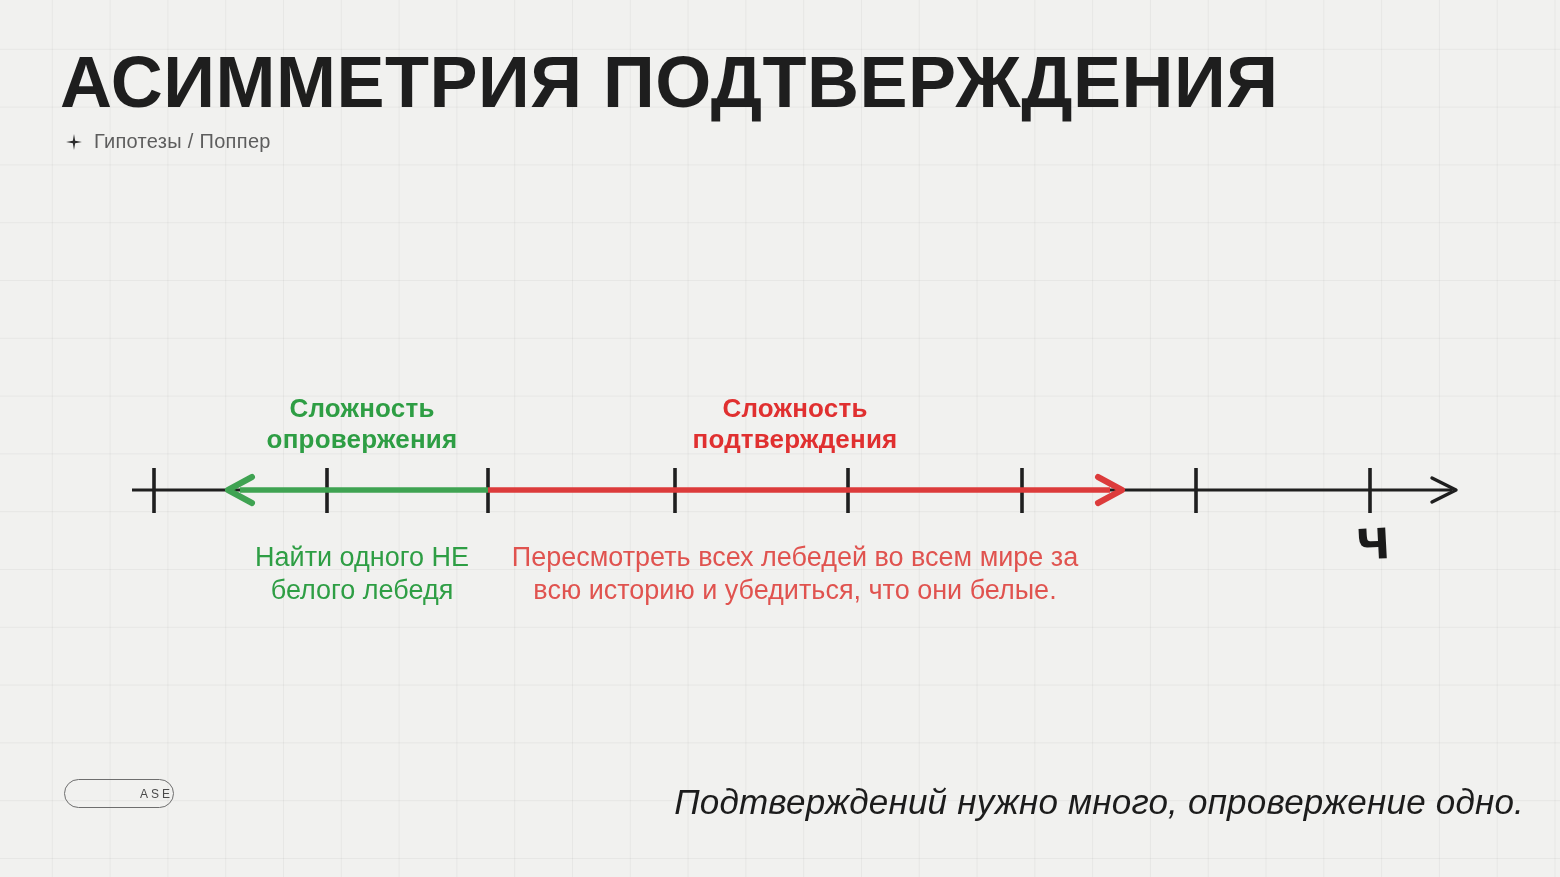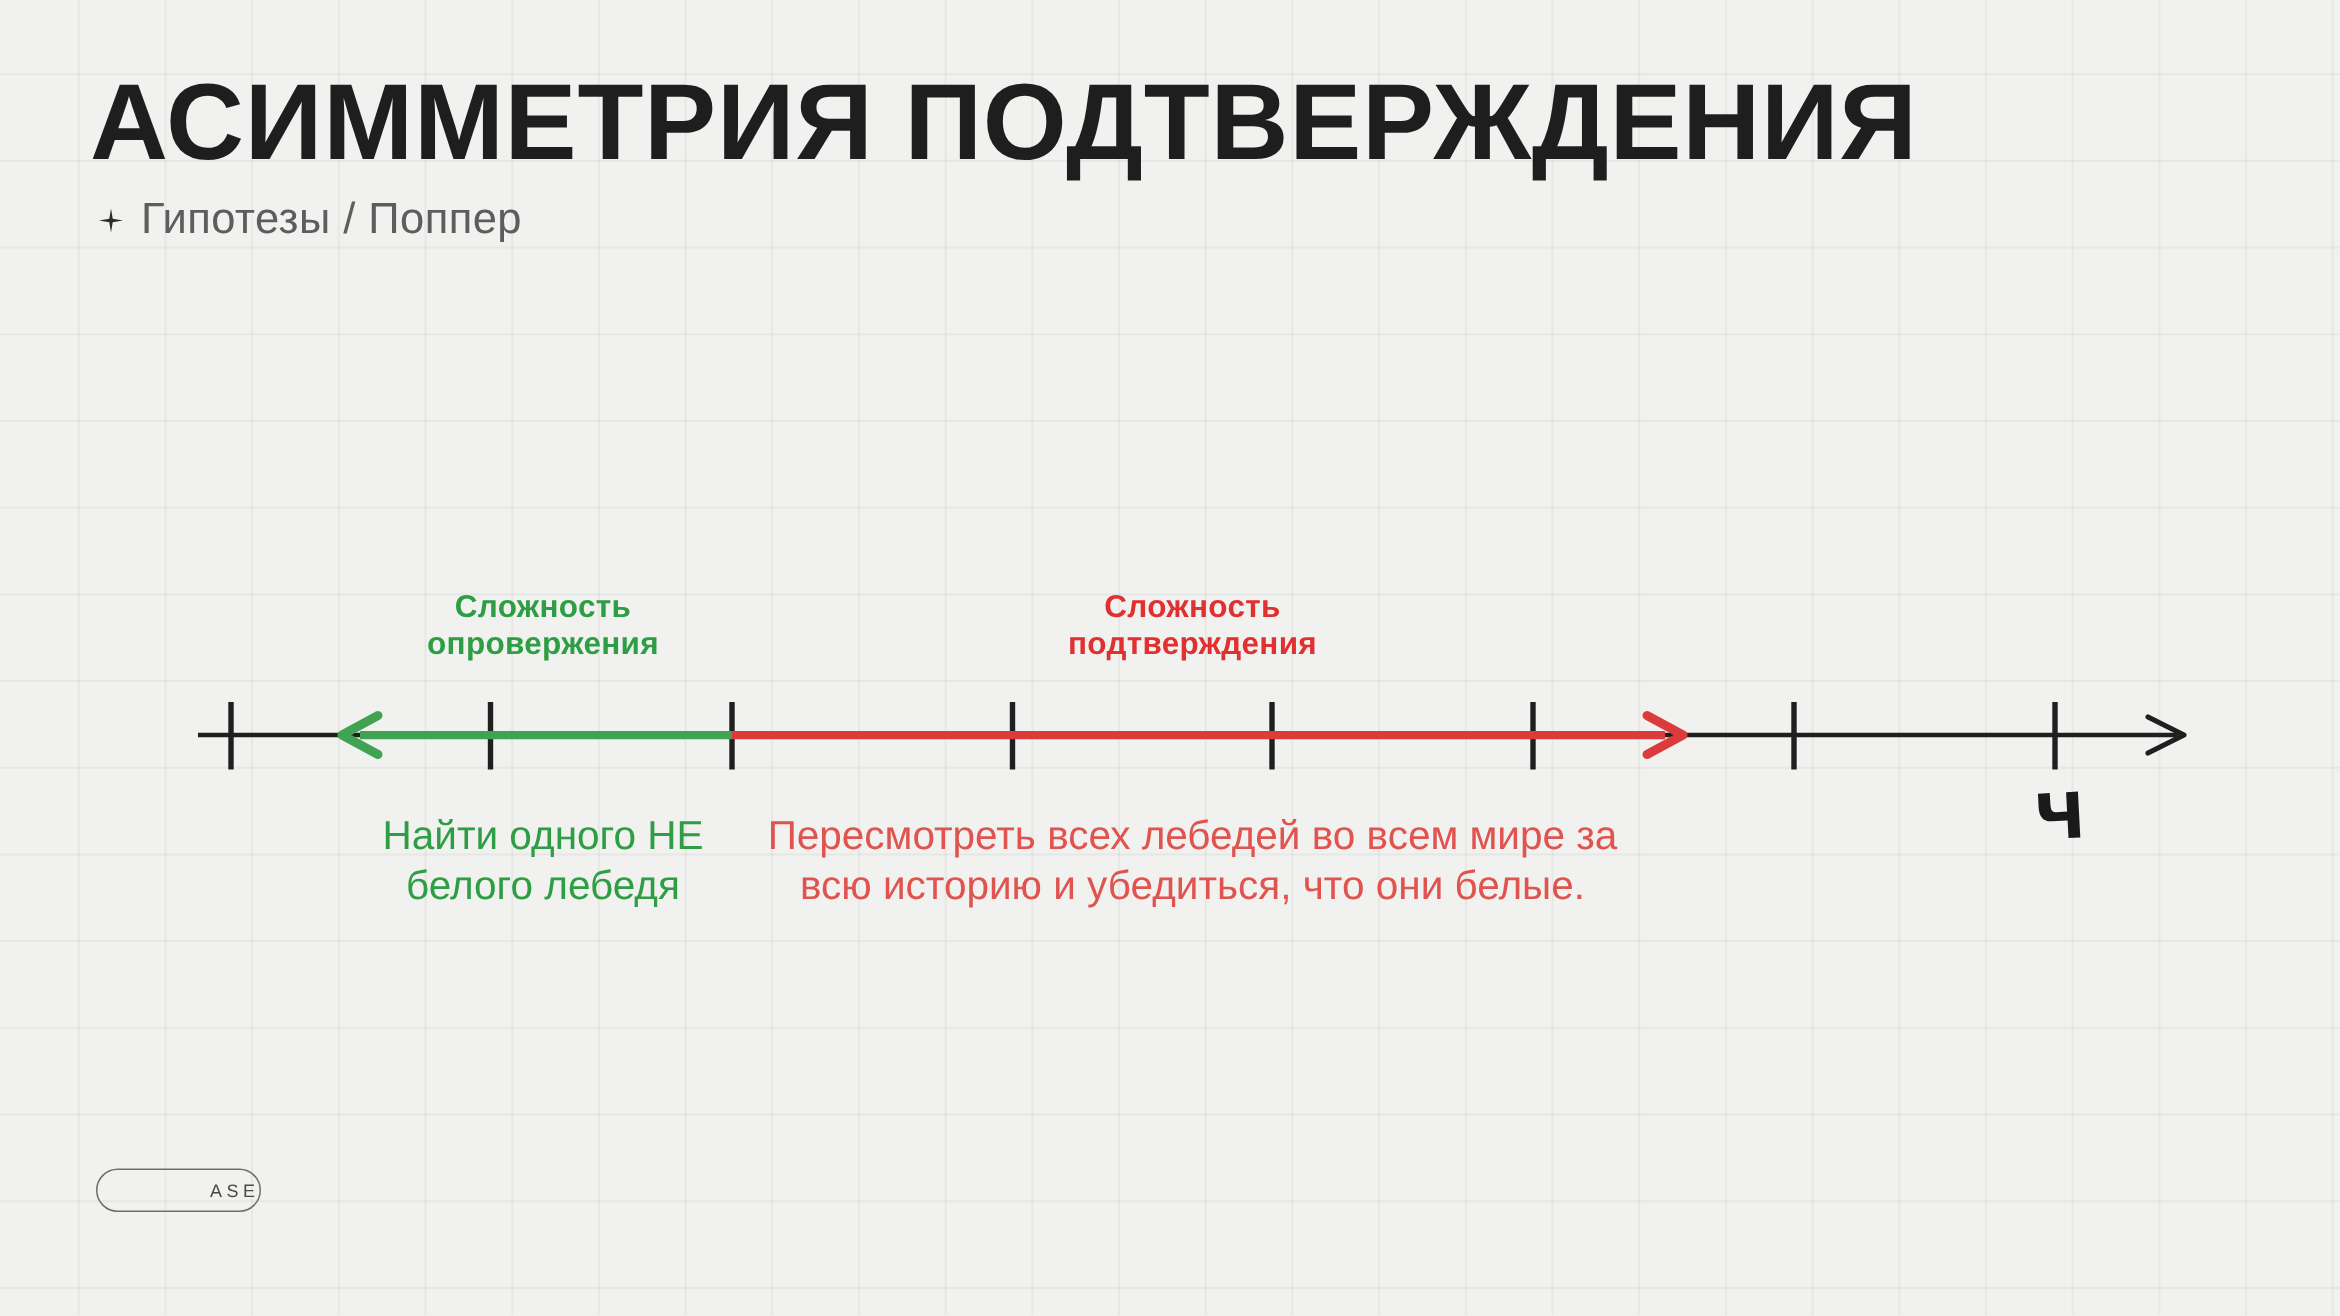--- a/index.html
+++ b/index.html
@@ -50,21 +50,21 @@
   }
   .sparkle-icon {
     display: inline-block;
     width: 16px;
     height: 16px;
     flex: 0 0 auto;
     color: #2b2b2b;
   }
   .sparkle-icon svg { display: block; }
   .subtitle-text {
-    font-size: 29px;
+    font-size: 20px;
     color: #5d5d5d;
     letter-spacing: 0.3px;
     white-space: nowrap;
     text-align: center;
   }
 
   
   .axis-area {
     position: absolute;
     left: 0;
@@ -76,21 +76,21 @@
   .axis-svg { display: block; }
 
   
   .caption {
     position: absolute;
     text-align: center;
     line-height: 1.18;
   }
   .caption-head {
     font-weight: 700;
-    font-size: 21px;
+    font-size: 26px;
     letter-spacing: 0.2px;
     white-space: pre-line;
     text-align: center;
   }
   .caption-body {
     font-size: 27px;
     line-height: 1.22;
     white-space: pre-line;
   }
 
@@ -226,14 +226,15 @@
     <div class="caption-body">Пересмотреть всех лебедей во всем мире за
 всю историю и убедиться, что они белые.</div>
   </div>
 
   <div class="hand-mark">Ч</div>
 
   <div class="badge">
     <span class="badge-text">ASE</span>
   </div>
 
+  <div class="tagline">Подтверждений нужно много, опровержение одно.</div>
 
 </div>
 
 </body></html>

